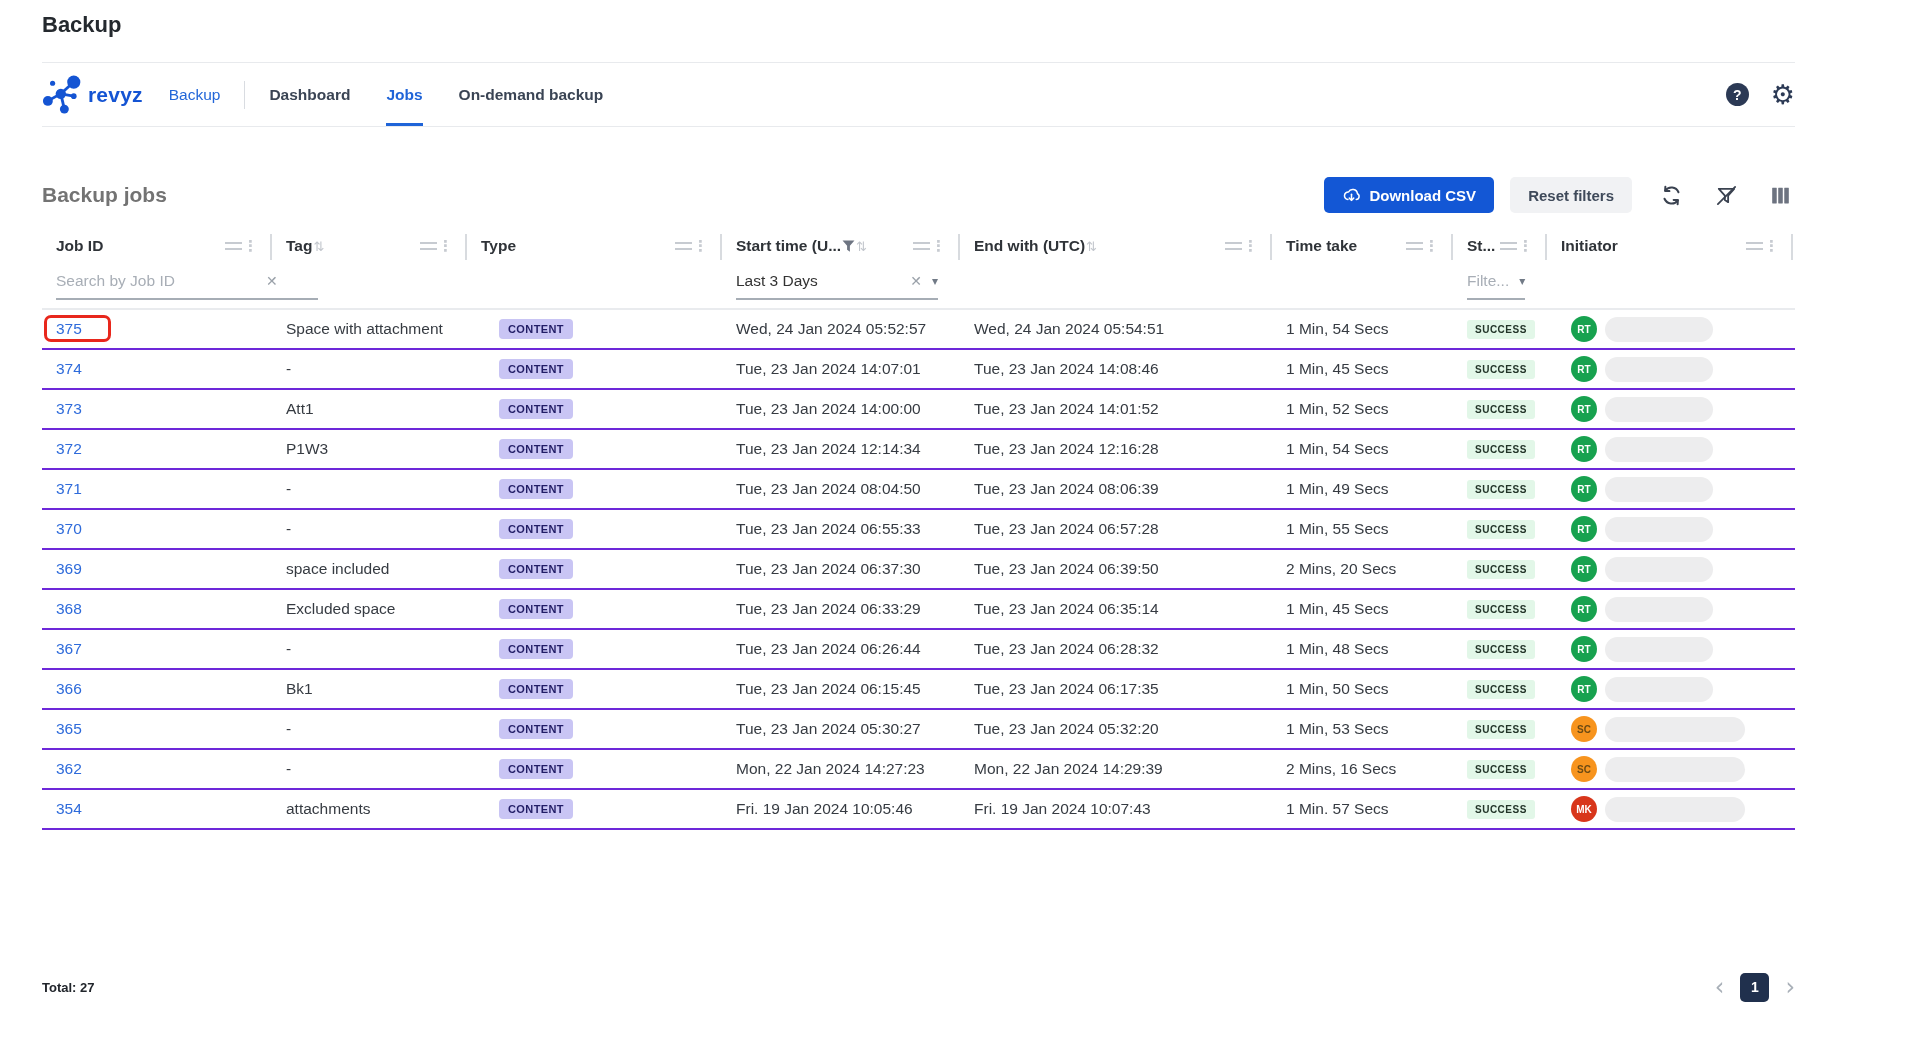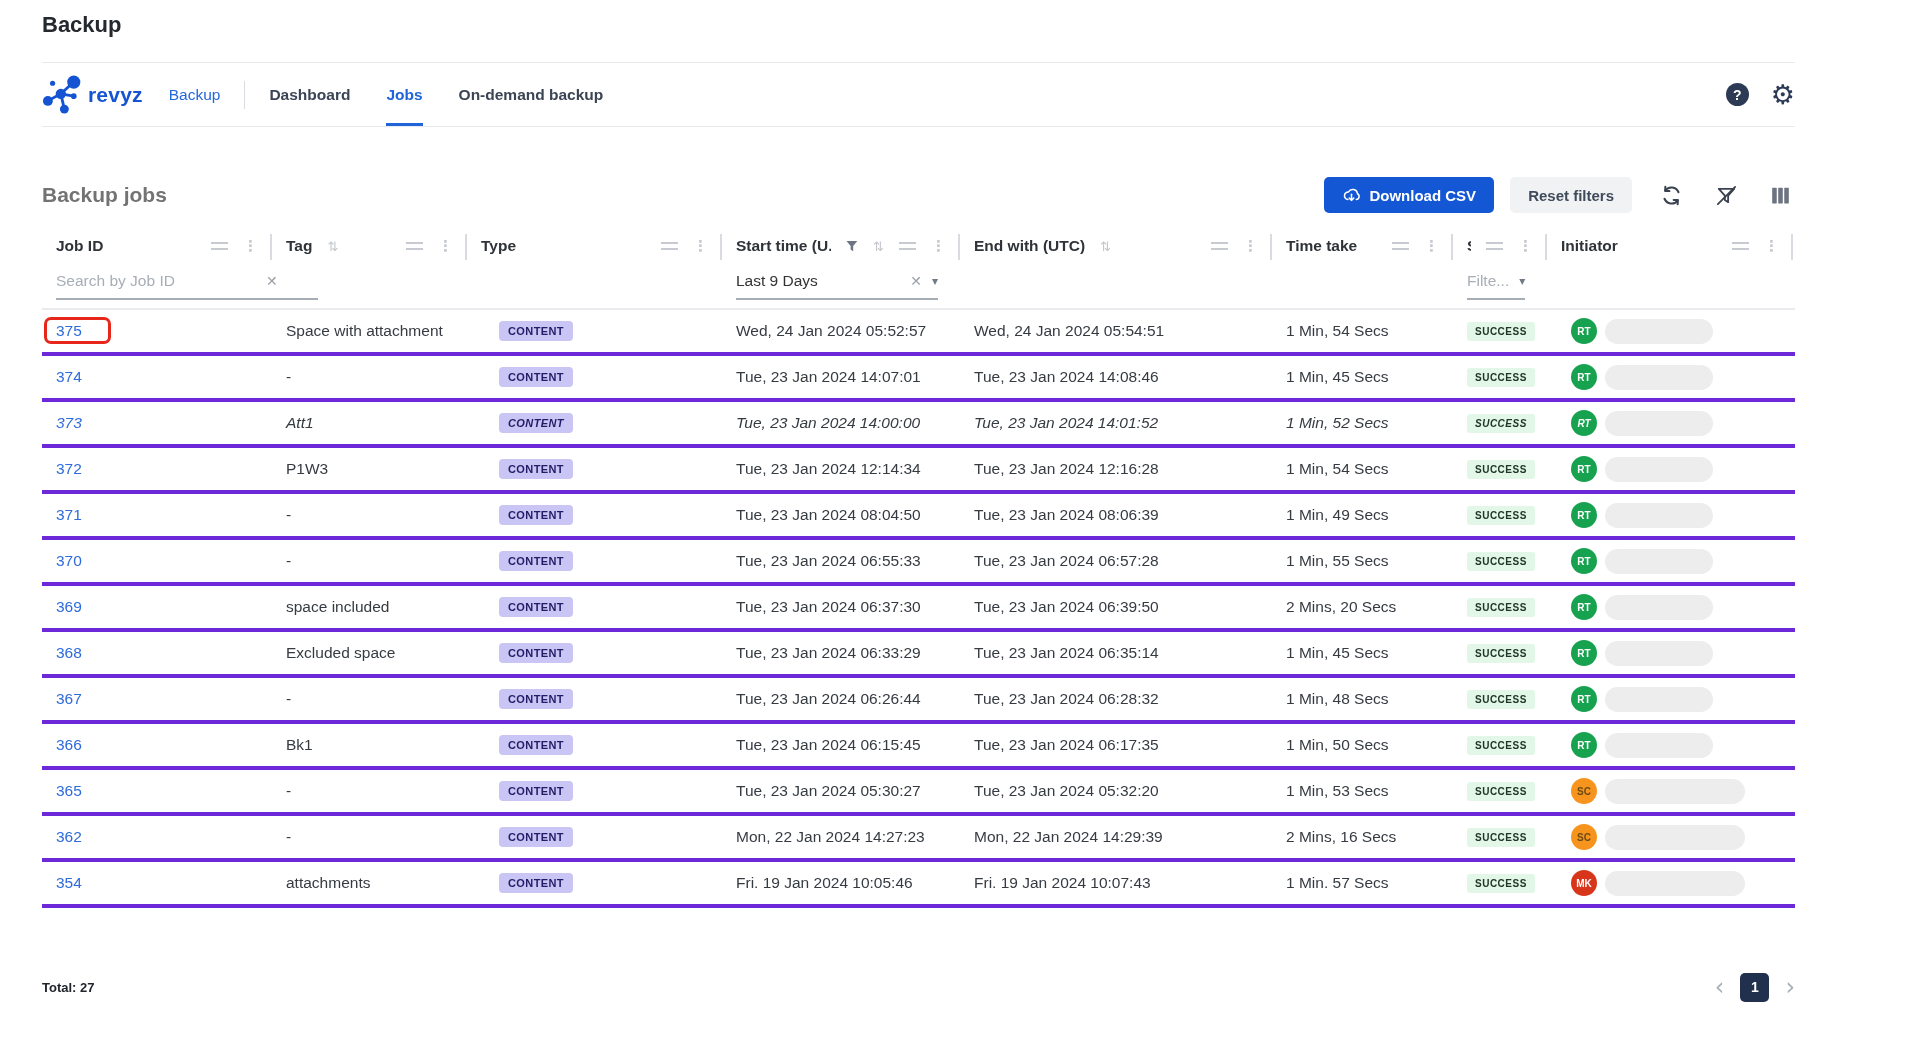--- a/index.html
+++ b/index.html
@@ -34,42 +34,42 @@
          display:flex; align-items:center; gap:8px; padding:0 18px; cursor:pointer;
          font-family:inherit; }
   .btn-primary { background:#1357d5; color:#ffffff; }
   .btn-subtle  { background:#f1f2f4; color:#3f4a5a; }
   .icon-btn { background:none; border:none; padding:4px; margin-left:8px; cursor:pointer; display:flex; align-items:center; }
 
   
   .table { position:absolute; left:42px; top:228px; width:1753px; }
   .thead { display:grid; border-bottom:2px solid #e9ebee; }
   .hcell { position:relative; padding-left:14px; }
-  .hlabel-row { height:36px; display:flex; align-items:center; gap:15px; padding-right:14px; }
+  .hlabel-row { height:36px; display:flex; align-items:center; gap:1px; padding-right:14px; }
   .hlabel { font-size:15.5px; font-weight:700; color:#2f3338; white-space:nowrap; overflow:hidden; }
   .sort-icon { font-size:13px; color:#c3c7cd; font-family:"DejaVu Sans",sans-serif; cursor:pointer; }
   .menu-lines { width:17px; height:8px; border-top:2px solid #c7cbd1; border-bottom:2px solid #c7cbd1; margin-left:auto; cursor:pointer; flex:none; }
   .kebab { font-size:15px; font-weight:700; color:#c7cbd1; cursor:pointer; flex:none;
            font-family:"DejaVu Sans",sans-serif; }
   .hdivider { position:absolute; right:0; top:6px; width:2px; height:26px; background:#d8dbdf; }
   .hfilter-row { height:44px; display:flex; align-items:flex-start; padding-right:22px; }
   .filter-wrap { flex:1; height:36px; display:flex; align-items:center; gap:10px;
                  border-bottom:2px solid #a6adb5; }
   .filter-input { border:none; outline:none; background:transparent; flex:1; min-width:0;
                   font-size:15.5px; font-family:inherit; color:#333; }
   .filter-input::placeholder { color:#a8aeb6; }
   .filter-value { flex:1; font-size:15.5px; color:#333; white-space:nowrap; overflow:hidden; }
   .filter-placeholder { flex:1; font-size:15.5px; color:#a8aeb6; white-space:nowrap; overflow:hidden; }
   .clear-icon { color:#9aa1a9; font-size:14px; cursor:pointer; flex:none;
                 font-family:"DejaVu Sans",sans-serif; }
   .caret-icon { color:#717a86; font-size:12px; cursor:pointer; flex:none;
                 font-family:"DejaVu Sans",sans-serif; }
   .pad-r { padding-right:40px; }
 
-  .trow { display:grid; height:46px; border-bottom:4px solid #6d28d9; align-items:center; }
+  .trow { display:grid; height:40px; border-bottom:2px solid #6d28d9; align-items:center; }
   .cell { padding-left:14px; font-size:15.5px; color:#363b42; white-space:nowrap; overflow:visible; }
   .job-link { color:#2e6bdb; text-decoration:none; font-size:15.5px; margin-left:14px; padding:3px 0; cursor:pointer; }
   .job-link.hl { margin-left:2px; padding:2px 26px 2px 9px; border:3px solid #e8271c; border-radius:7px; }
   .badge-content { display:inline-block; background:#c9c5f4; color:#221d66; font-size:11px; font-weight:700;
                    letter-spacing:.4px; padding:4px 9px; border-radius:4px; margin-left:18px; }
   .badge-success { display:inline-block; background:#e2f7e8; color:#233529; font-size:10px; font-weight:700;
                    letter-spacing:.5px; padding:4px 8px; border-radius:3px; }
   .cell-initiator { display:flex; align-items:center; gap:8px; padding-left:24px; }
   .avatar { width:26px; height:26px; border-radius:50%; flex:none; display:flex; align-items:center;
             justify-content:center; font-size:10px; font-weight:700; }
@@ -202,21 +202,21 @@
             <svg width="13" height="13" viewBox="0 0 12 12">
               <path d="M0.5 0.5h11L7.3 5.4v5.4L4.7 9V5.4L0.5 0.5z" fill="#6e7582"></path>
             </svg>
             <span class="sort-icon">⇅</span>
             <span class="menu-lines"></span>
             <span class="kebab">⋮</span>
             <span class="hdivider"></span>
           </div>
           <div class="hfilter-row">
             <div class="filter-wrap">
-              <span class="filter-value">Last 9 Days</span>
+              <span class="filter-value">Last 3 Days</span>
               <span class="clear-icon">✕</span>
               <span class="caret-icon">▾</span>
             </div>
           </div>
         </div>
         <div class="hcell">
           <div class="hlabel-row">
             <span class="hlabel">End with (UTC)</span>
             <span class="sort-icon">⇅</span>
             <span class="menu-lines"></span>
@@ -278,21 +278,21 @@
           <div class="cell"><span class="badge-content" style="background: rgb(201, 197, 244); color: rgb(34, 29, 102);">CONTENT</span></div>
           <div class="cell"><span>Tue, 23 Jan 2024 14:07:01</span></div>
           <div class="cell"><span>Tue, 23 Jan 2024 14:08:46</span></div>
           <div class="cell"><span>1 Min, 45 Secs</span></div>
           <div class="cell"><span class="badge-success" style="background: rgb(226, 247, 232); color: rgb(35, 53, 41);">SUCCESS</span></div>
           <div class="cell cell-initiator">
             <span class="avatar" style="background: rgb(23, 162, 79); color: rgb(255, 255, 255);">RT</span>
             <span class="pill" style="width: 108px; background: rgb(237, 237, 238);"></span>
           </div>
         </div>
-        <div class="trow" style="grid-template-columns: 230px 195px 255px 238px 312px 181px 94px 246px; font-style: italic;">
+        <div class="trow" style="grid-template-columns: 230px 195px 255px 238px 312px 181px 94px 246px;">
           <div class="cell" style="padding-left: 0px;"><a class="job-link">373</a></div>
           <div class="cell"><span>Att1</span></div>
           <div class="cell"><span class="badge-content" style="background: rgb(201, 197, 244); color: rgb(34, 29, 102);">CONTENT</span></div>
           <div class="cell"><span>Tue, 23 Jan 2024 14:00:00</span></div>
           <div class="cell"><span>Tue, 23 Jan 2024 14:01:52</span></div>
           <div class="cell"><span>1 Min, 52 Secs</span></div>
           <div class="cell"><span class="badge-success" style="background: rgb(226, 247, 232); color: rgb(35, 53, 41);">SUCCESS</span></div>
           <div class="cell cell-initiator">
             <span class="avatar" style="background: rgb(23, 162, 79); color: rgb(255, 255, 255);">RT</span>
             <span class="pill" style="width: 108px; background: rgb(237, 237, 238);"></span>

